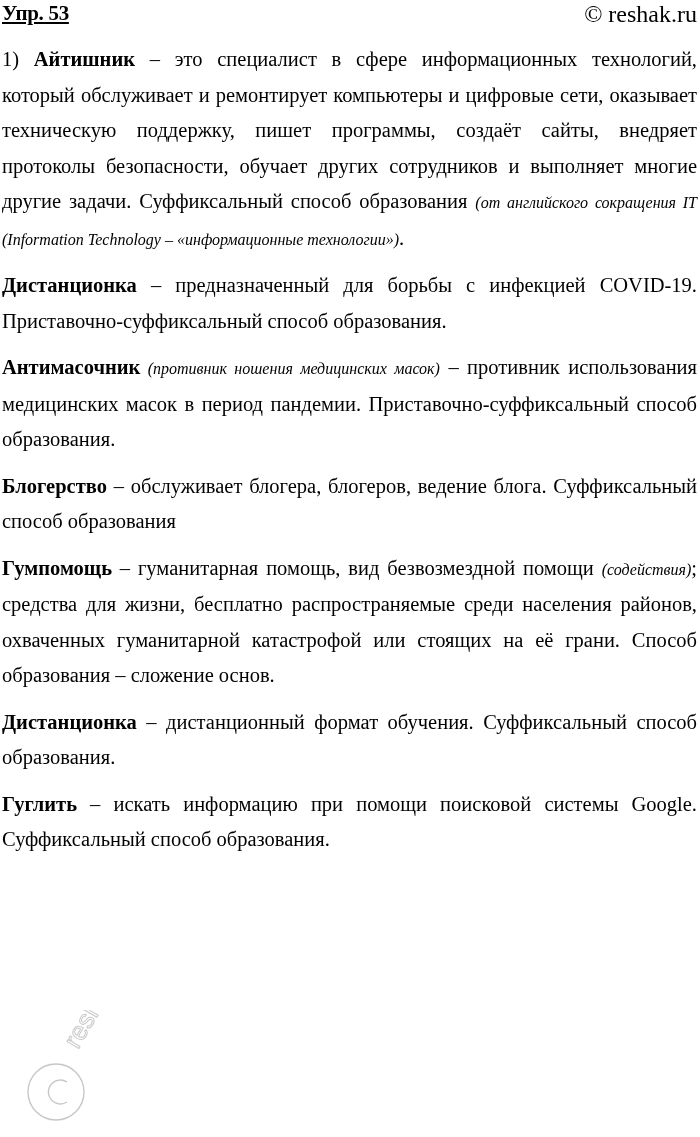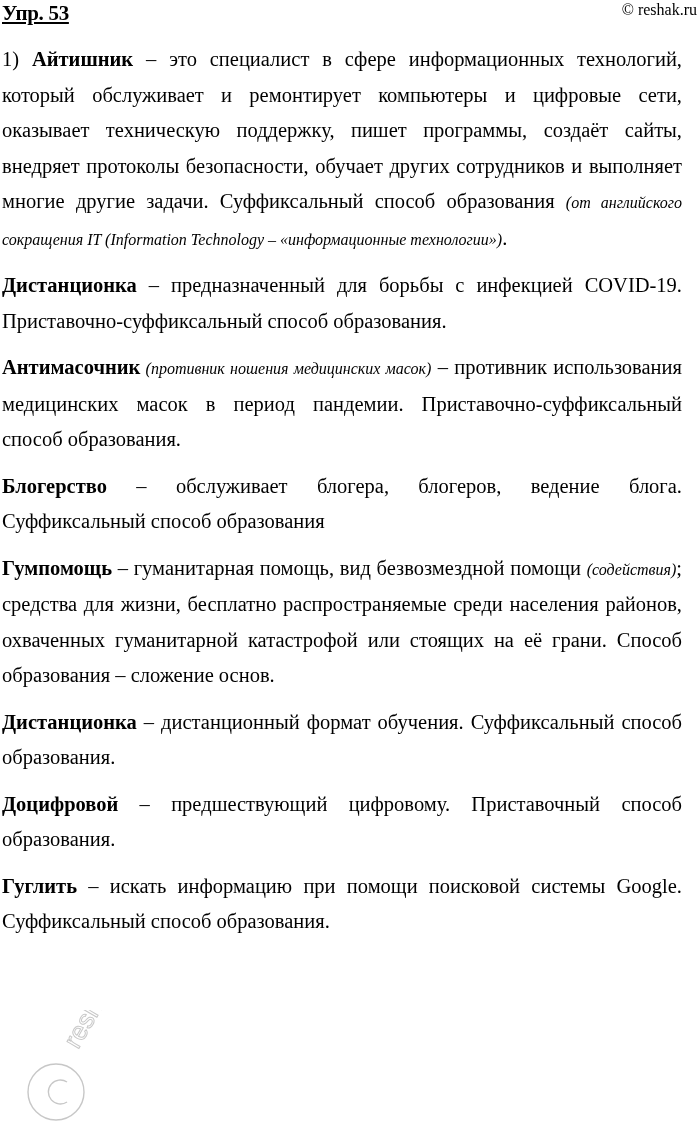--- a/index.html
+++ b/index.html
@@ -10,29 +10,29 @@
   }
   .header {
     position: absolute; top: 0; left: 0; right: 0; height: 28px;
   }
   .ex-title {
     position: absolute; left: 2px; top: 1px;
     font-weight: bold; font-size: 21px; letter-spacing: -0.3px; text-decoration: underline;
   }
   .copyright {
     position: absolute; right: 3px; top: 1px;
-    font-size: 16px;
+    font-size: 24px;
     margin-left: 32px;
   }
   .content {
     position: absolute; left: 2px; right: 2px; top: 42px;
     font-size: 20.5px; line-height: 35.5px;
     text-align: justify;
   }
-  .entry { margin: 0 16px 11px 0; }
+  .entry { margin: 0 1px 11px 0; }
   .entry b { font-weight: bold; }
   .note { font-style: italic; font-size: 16px; }
   .watermark {
     position: absolute; left: 18px; top: 1010px; width: 110px; height: 120px;
     pointer-events: none; opacity: 0.55;
   }
 </style>
 </head>
 <body>
 
@@ -48,21 +48,20 @@
 
   <p class="entry"><b>Антимасочник</b><span class="note"> (противник ношения медицинских масок)</span><span> – противник использования медицинских масок в период пандемии. Приставочно-суффиксальный способ образования.</span></p>
 
   <p class="entry"><b>Блогерство</b><span> – обслуживает блогера, блогеров, ведение блога. Суффиксальный способ образования</span></p>
 
   <p class="entry"><b>Гумпомощь</b><span> – гуманитарная помощь, вид безвозмездной помощи </span><span class="note">(содействия)</span><span>; средства для жизни, бесплатно распространяемые среди населения районов, охваченных гуманитарной катастрофой или стоящих на её грани. Способ образования – сложение основ.</span></p>
 
 
   <p class="entry"><b>Дистанционка</b><span> – дистанционный формат обучения. Суффиксальный способ образования.</span></p>
 
-  <p class="entry"><b>Доцифровой</b><span> – предшествующий цифровому. Приставочный способ образования.</span></p>
 
   <p class="entry"><b>Гуглить</b><span> – искать информацию при помощи поисковой системы Google. Суффиксальный способ образования.</span></p>
 </div>
 
 <svg class="watermark" viewBox="0 0 110 120">
   <g fill="none" stroke="#9a9a9a" stroke-width="1.4">
     <circle cx="38" cy="82" r="28"></circle>
     <path d="M49 72 a12 12 0 1 0 0 20"></path>
   </g>
   <text x="60" y="40" font-family="Liberation Sans, sans-serif" font-size="26" fill="none" stroke="#9a9a9a" stroke-width="1" transform="rotate(-60 60 40)">reshak.ru</text>

